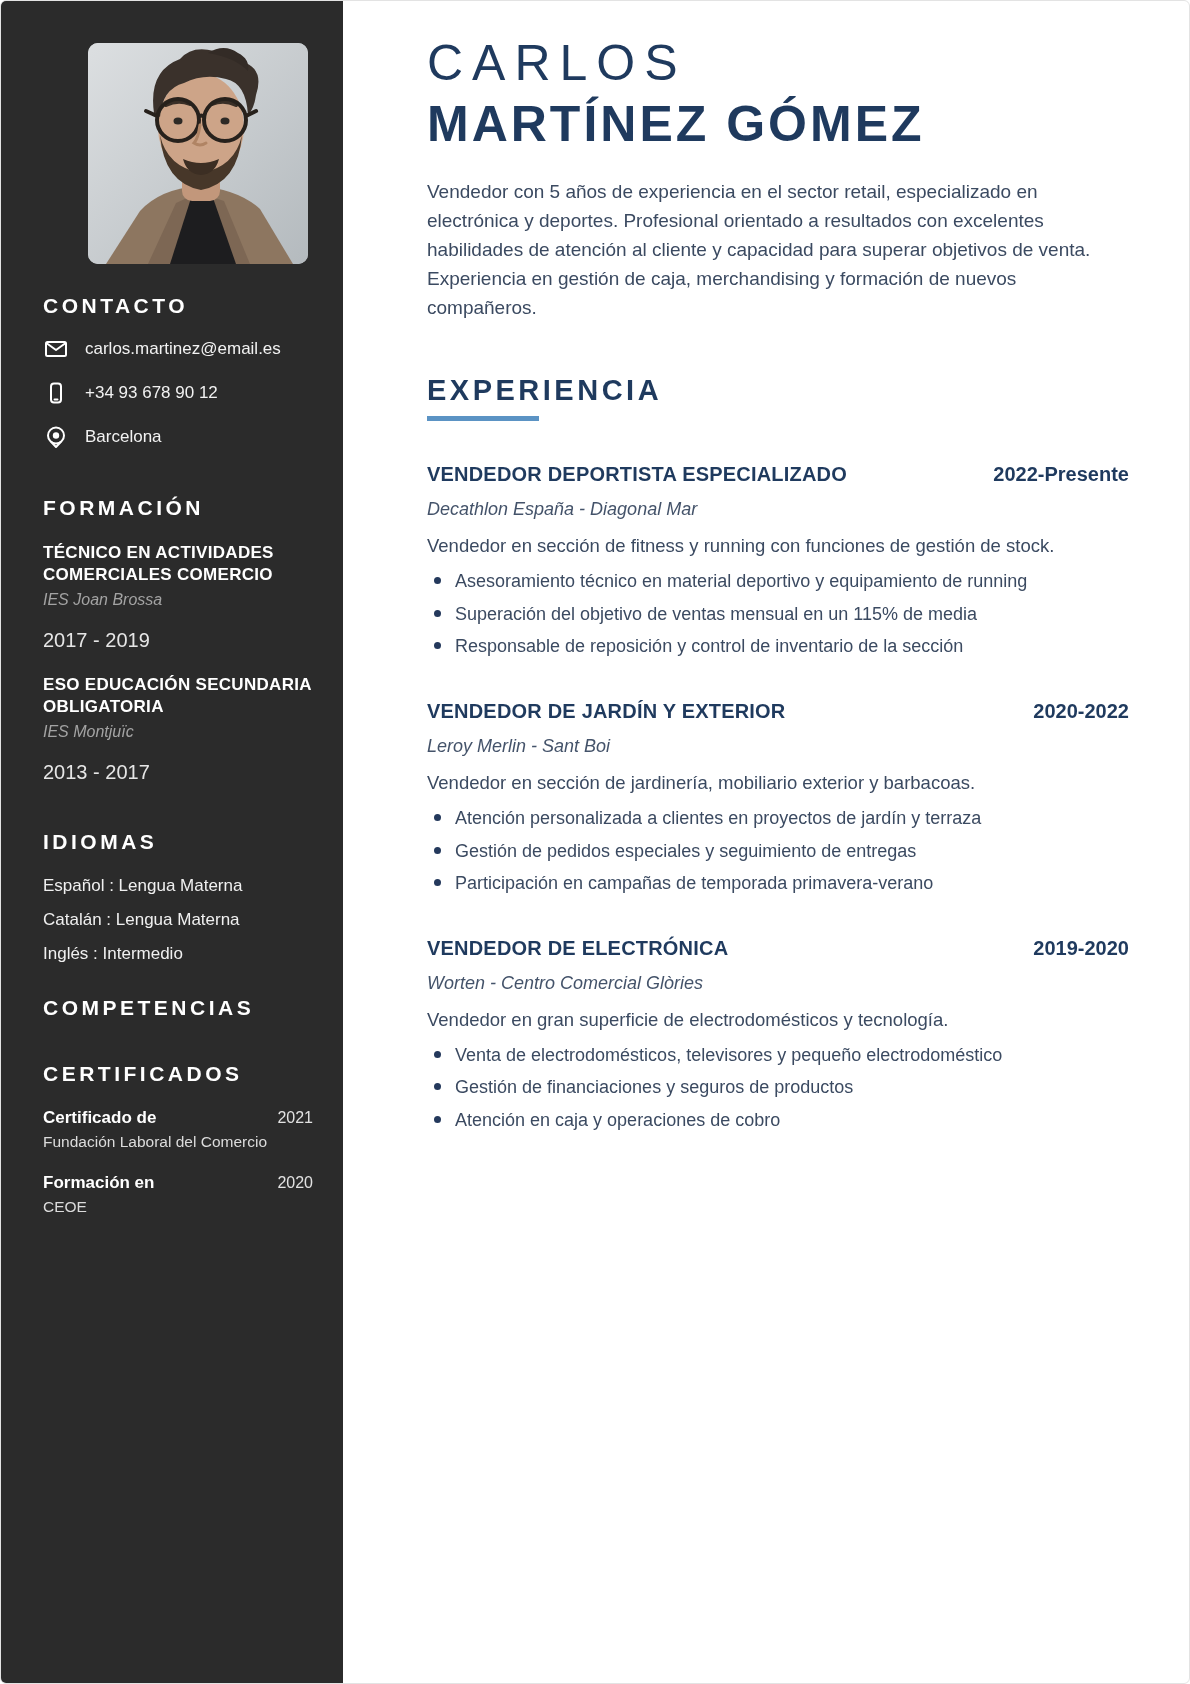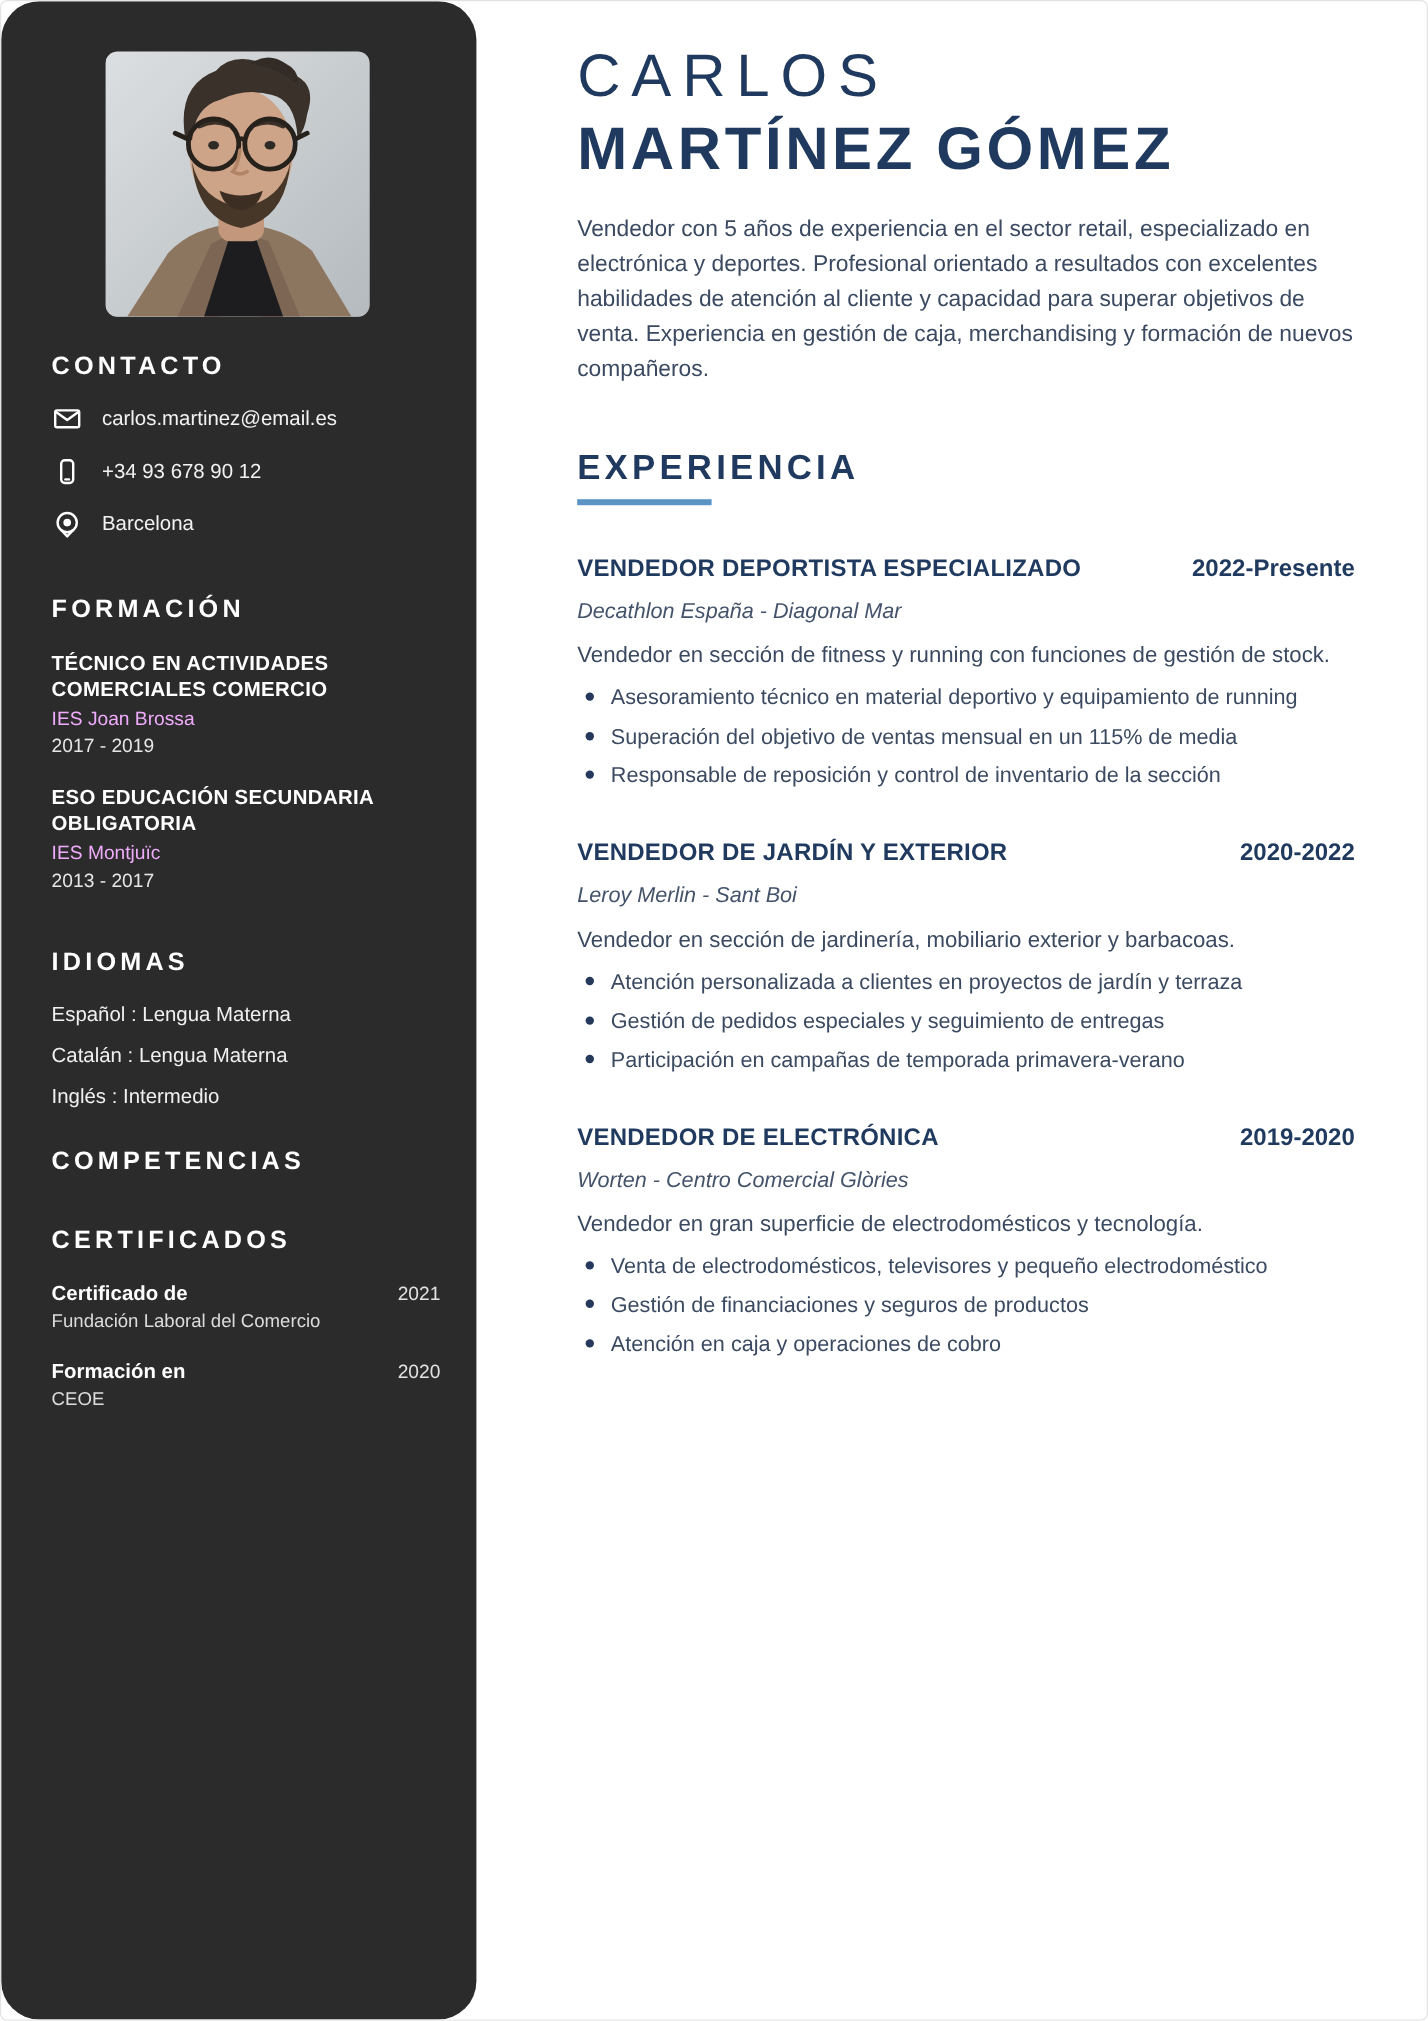--- a/index.html
+++ b/index.html
@@ -5,41 +5,40 @@
   * { margin:0; padding:0; box-sizing:border-box; }
   html,body { background:#fff; }
   body { font-family:"Liberation Sans", sans-serif; }
   .page {
     width:1190px; height:1684px; margin:0 auto;
     border:1px solid #e3e3e3; border-radius:6px; overflow:hidden;
     display:flex; background:#ffffff;
   }
   
   .sidebar {
-    width:396px; flex-shrink:0; background:#2b2b2b; color:#f4f4f4;
+    width:342px; flex-shrink:0; background:#2b2b2b; color:#f4f4f4;
     padding:42px 30px 40px 42px;
-    border-radius:32px;
   }
   .photo {
     width:220px; height:221px; margin-left:45px; border-radius:10px;
     overflow:hidden; background:#c7cbce;
   }
   .photo svg { display:block; }
   .side-title {
     color:#ffffff; font-size:21px; font-weight:700; letter-spacing:3.5px;
   }
   .contact-block { margin-top:30px; }
   .contact-row { display:flex; align-items:center; gap:16px; margin-top:18px; }
   .contact-row .ic { width:26px; height:26px; flex-shrink:0; display:flex; align-items:center; justify-content:center; }
   .contact-row .txt { font-size:17px; color:#f2f2f2; }
   .edu-block { margin-top:46px; }
   .edu-entry { margin-top:22px; }
   .edu-degree { font-size:17px; font-weight:700; line-height:1.32; color:#ffffff; letter-spacing:0.3px; }
-  .edu-school { margin-top:4px; font-size:16px; color:#f0abfc; }
-  .edu-years { margin-top:5px; font-size:16px; color:#e6e6e6; }
+  .edu-school { margin-top:4px; font-style:italic; font-size:16px; color:#a3a3a3; }
+  .edu-years { margin-top:20px; font-size:20px; color:#e6e6e6; }
   .lang-block { margin-top:46px; }
   .lang-item { margin-top:14px; font-size:17px; color:#f0f0f0; }
   .lang-item:first-of-type { margin-top:22px; }
   .skills-block { margin-top:32px; }
   .cert-block { margin-top:42px; }
   .cert-entry { margin-top:22px; }
   .cert-head { display:flex; justify-content:space-between; align-items:baseline; }
   .cert-name { font-size:17px; font-weight:700; color:#ffffff; }
   .cert-year { font-size:16px; color:#e2e2e2; }
   .cert-issuer { margin-top:5px; font-size:15.5px; color:#dcdcdc; }

